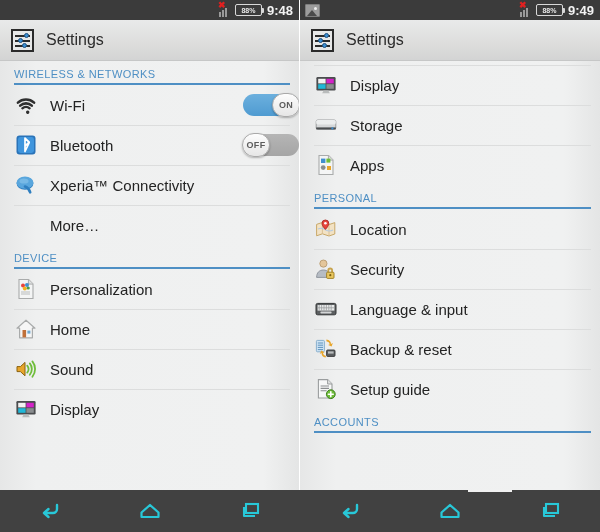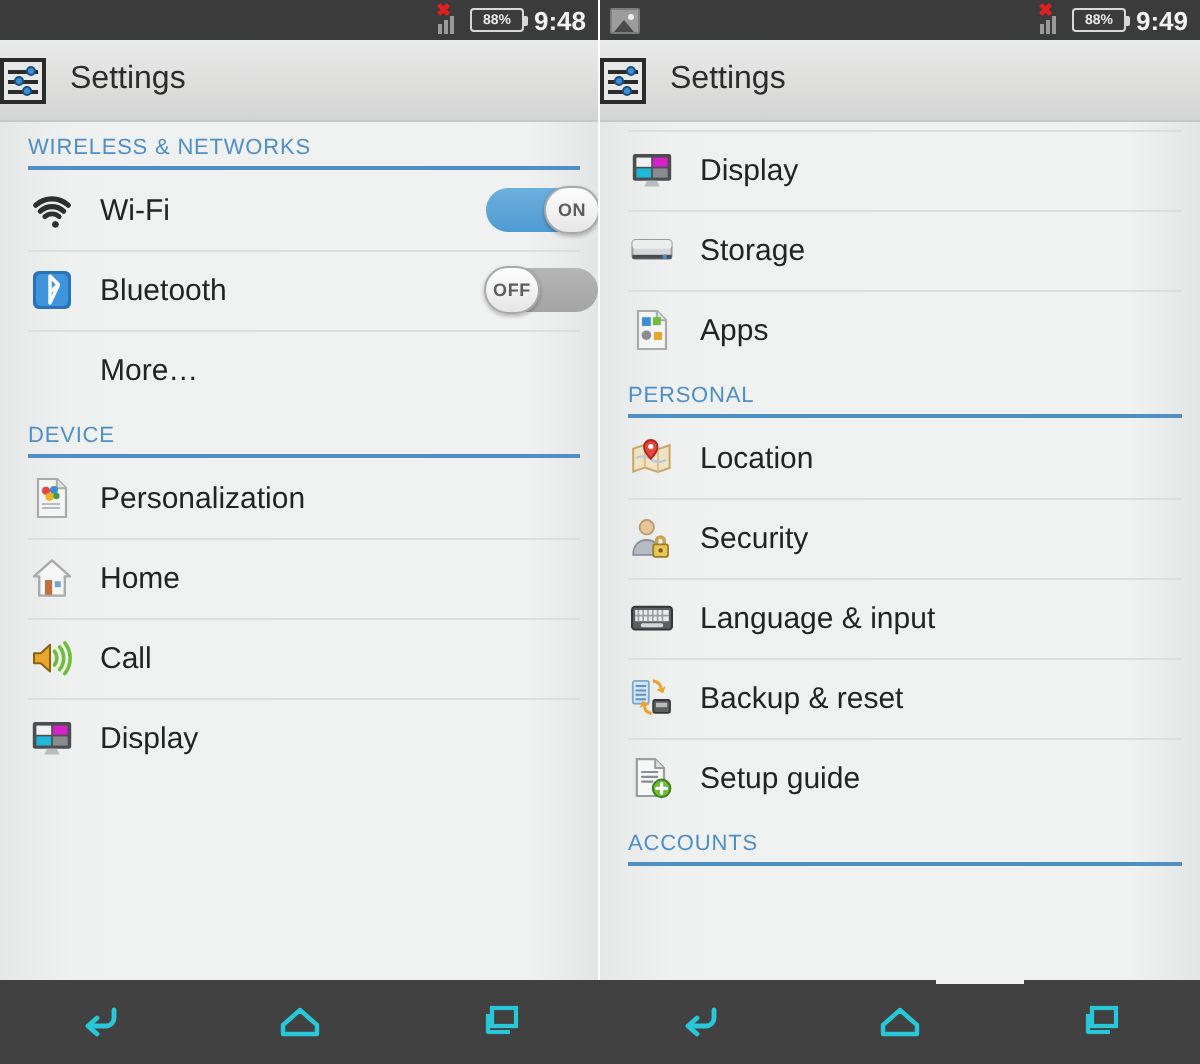--- a/index.html
+++ b/index.html
@@ -124,20 +124,21 @@
     border-radius: 50%;
     background: #efefef;
   }
 
   
   .actionbar {
     height: 41px;
     background: linear-gradient(to bottom, #e9eaea 0%, #dededd 55%, #d3d4d4 100%);
     display: flex;
     align-items: center;
+    padding-left: 11px;
     box-sizing: border-box;
     border-bottom: 1px solid #c6c7c7;
     position: relative;
     z-index: 4;
   }
   .ab-title {
     font-size: 16px;
     color: #2c2c2c;
     margin-left: 12px;
     line-height: 1;
@@ -355,20 +356,31 @@
         </span>
         <span class="row-label">Bluetooth</span>
         <span class="toggle off">
           <span class="knob">
             <span>OFF</span>
           </span>
         </span>
       </div>
 
 
+      <div class="row">
+        <span class="row-icon">
+          <svg width="24" height="24" viewBox="0 0 24 24">
+            <ellipse cx="11" cy="10.5" rx="8.4" ry="6.2" fill="#2f7fc0"></ellipse>
+            <ellipse cx="11" cy="9.6" rx="8.4" ry="6.2" fill="#59a6dd"></ellipse>
+            <path d="M11 13.5 q4 1.6 5.2 5.8" stroke="#2f7fc0" stroke-width="2.6" fill="none" stroke-linecap="round"></path>
+            <ellipse cx="10" cy="8" rx="4.6" ry="2.6" fill="#8fc9ec" opacity="0.55"></ellipse>
+          </svg>
+        </span>
+        <span class="row-label">Xperia™ Connectivity</span>
+      </div>
 
       <div class="row noicon">
         <span class="row-label">More…</span>
       </div>
 
       <div class="section-head">DEVICE</div>
       <div class="section-rule"></div>
 
       <div class="row">
         <span class="row-icon">
@@ -399,21 +411,21 @@
 
       <div class="row">
         <span class="row-icon">
           <svg width="24" height="24" viewBox="0 0 24 24">
             <path d="M3 9.6 h3.4 L11 5.4 v13.4 L6.4 14.6 H3 Z" fill="#e8a62c" stroke="#8a6310" stroke-width="1" stroke-linejoin="round"></path>
             <path d="M13.2 8.6 a5.6 5.6 0 0 1 0 7" stroke="#6fbd3a" stroke-width="1.8" fill="none" stroke-linecap="round"></path>
             <path d="M15.8 6.4 a9 9 0 0 1 0 11.4" stroke="#6fbd3a" stroke-width="1.8" fill="none" stroke-linecap="round"></path>
             <path d="M18.4 4.4 a12.4 12.4 0 0 1 0 15.4" stroke="#6fbd3a" stroke-width="1.8" fill="none" stroke-linecap="round"></path>
           </svg>
         </span>
-        <span class="row-label">Call</span>
+        <span class="row-label">Sound</span>
       </div>
 
       <div class="row">
         <span class="row-icon">
           <svg width="24" height="24" viewBox="0 0 24 24">
             <rect x="2.4" y="4" width="19.2" height="13.4" rx="1.2" fill="#4b4d4f"></rect>
             <rect x="4.2" y="5.8" width="7.4" height="4.6" fill="#f2f2f2"></rect>
             <rect x="12.4" y="5.8" width="7.4" height="4.6" fill="#d422c8"></rect>
             <rect x="4.2" y="11.2" width="7.4" height="4.6" fill="#20b8d8"></rect>
             <rect x="12.4" y="11.2" width="7.4" height="4.6" fill="#8a8d8f"></rect>

